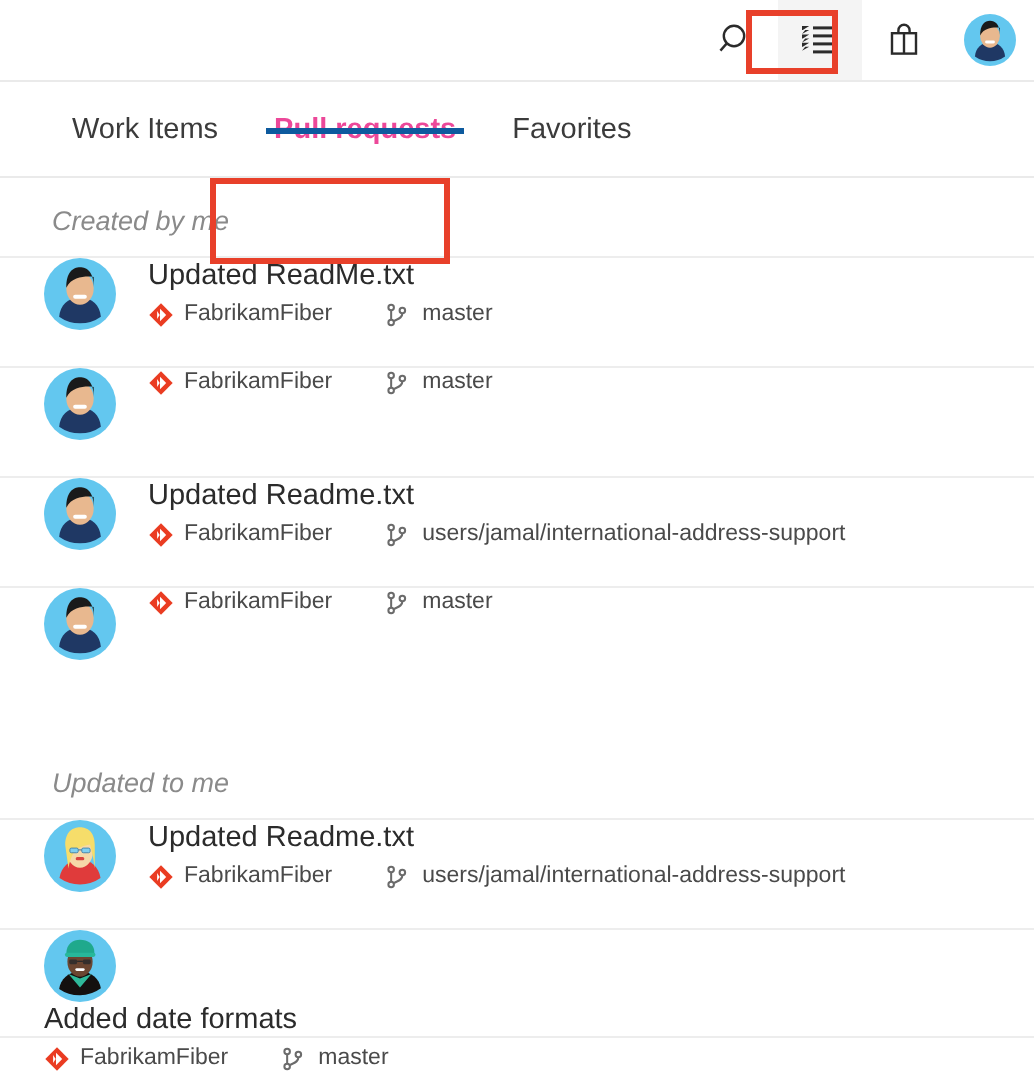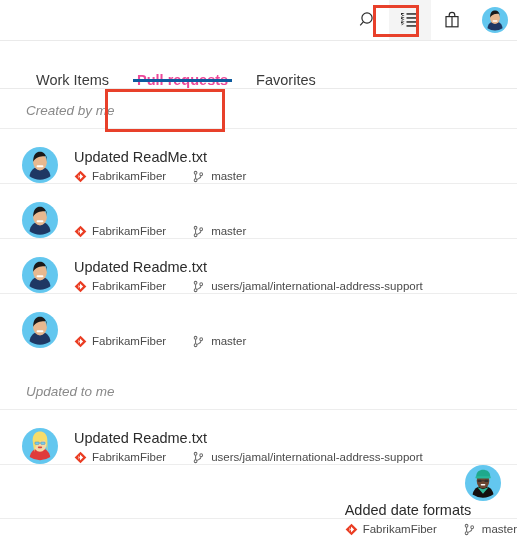--- a/index.html
+++ b/index.html
@@ -64,21 +64,21 @@
     width: 120px;
     height: 43px;
   }
 
   
   .tabstrip {
     position: relative;
     height: 48px;
     border-bottom: 1px solid #eaeaea;
     display: flex;
-    align-items: flex-end;
+    align-items: center;
     padding-left: 22px;
     box-sizing: border-box;
   }
   .tab {
     display: flex;
     align-items: center;
     padding: 0 14px;
     font-size: 14.5px;
     color: #3b3b3b;
     cursor: pointer;
@@ -103,21 +103,21 @@
     padding: 0;
   }
   .section-title {
     font-size: 13.5px;
     color: #8a8a8a;
     padding: 14px 0 10px 26px;
     font-style: italic;
   }
   .row {
     display: flex;
-    align-items: flex-end;
+    align-items: flex-start;
     border-top: 1px solid #ededed;
     height: 55px;
     padding-left: 22px;
     box-sizing: border-box;
     cursor: pointer;
   }
   .row.last { border-bottom: 1px solid #ededed; flex-direction: column; }
 
   .row-avatar {
     width: 36px;

